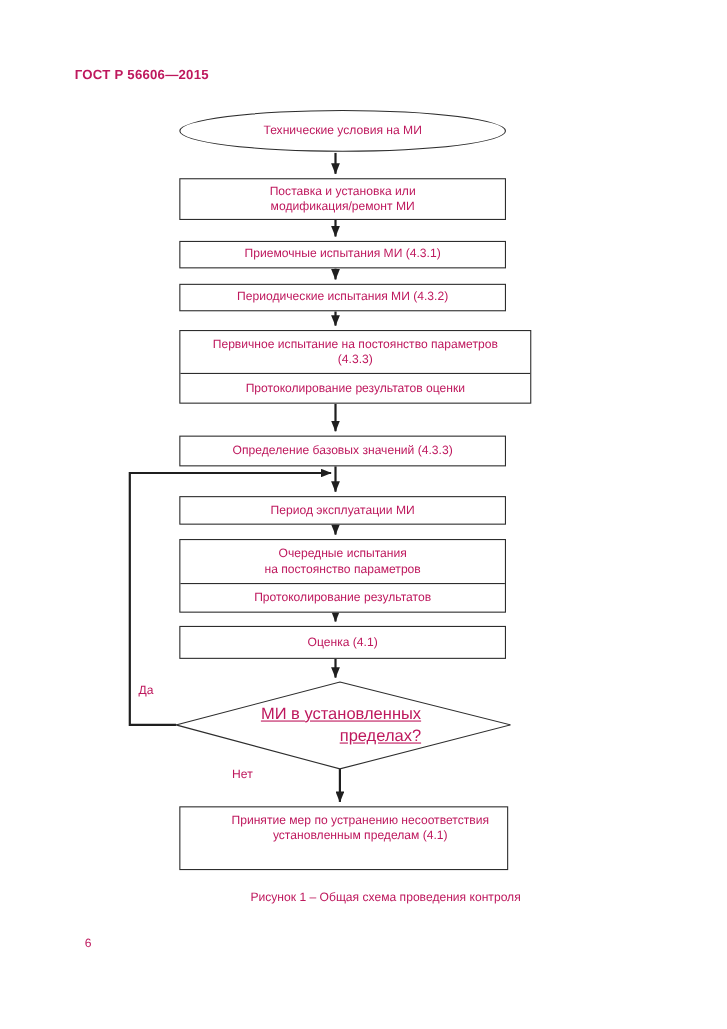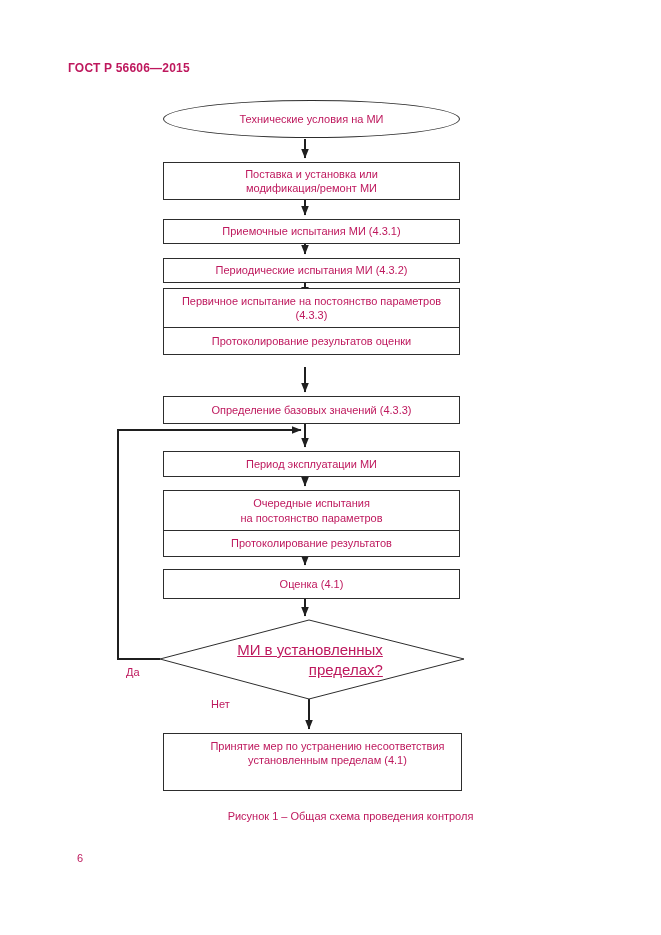--- a/index.html
+++ b/index.html
@@ -131,42 +131,42 @@
 
   <div class="node" style="left:163px; top:162px; width:297px; height:38px;">Поставка и установка или
 модификация/ремонт МИ</div>
 
   <div class="node terminator" style="left:163px; top:100px; width:297px; height:38px;">Технические условия на МИ</div>
 
   <div class="node" style="left:163px; top:219px; width:297px; height:25px;">Приемочные испытания МИ (4.3.1)</div>
 
   <div class="node" style="left:163px; top:258px; width:297px; height:25px;">Периодические испытания МИ (4.3.2)</div>
 
-  <div class="node composite" style="left:163px; top:288px; width:297px; height:67px;">
+  <div class="node composite" style="left:163px; top:300px; width:320px; height:67px;">
     <div class="section divided" style="height:39px;">Первичное испытание на постоянство параметров
 (4.3.3)</div>
     <div class="section" style="flex:1;">Протоколирование результатов оценки</div>
   </div>
 
   <div class="node" style="left:163px; top:396px; width:297px; height:28px;">Определение базовых значений (4.3.3)</div>
 
   <div class="node" style="left:163px; top:451px; width:297px; height:26px;">Период эксплуатации МИ</div>
 
   <div class="node composite" style="left:163px; top:490px; width:297px; height:67px;">
     <div class="section divided" style="height:40px;">Очередные испытания
 на постоянство параметров</div>
     <div class="section" style="flex:1;">Протоколирование результатов</div>
   </div>
 
   <div class="node" style="left:163px; top:569px; width:297px; height:30px;">Оценка (4.1)</div>
 
   <div class="decision-label" style="left:185px; top:624px; width:250px; height:71px;">МИ в установленных
 пределах?</div>
 
-  <div class="edge-label" style="left:126px; top:622px;margin-top:44px;">Да</div>
+  <div class="edge-label" style="left:126px; top:622px;">Да</div>
 
   <div class="edge-label" style="left:211px; top:698px;">Нет</div>
 
   <div class="node top-aligned" style="left:163px; top:733px; width:299px; height:58px;">Принятие мер по устранению несоответствия
 установленным пределам (4.1)</div>
 
   <div class="caption">Рисунок 1 – Общая схема проведения контроля</div>
 
   <div class="page-number">6</div>
 

